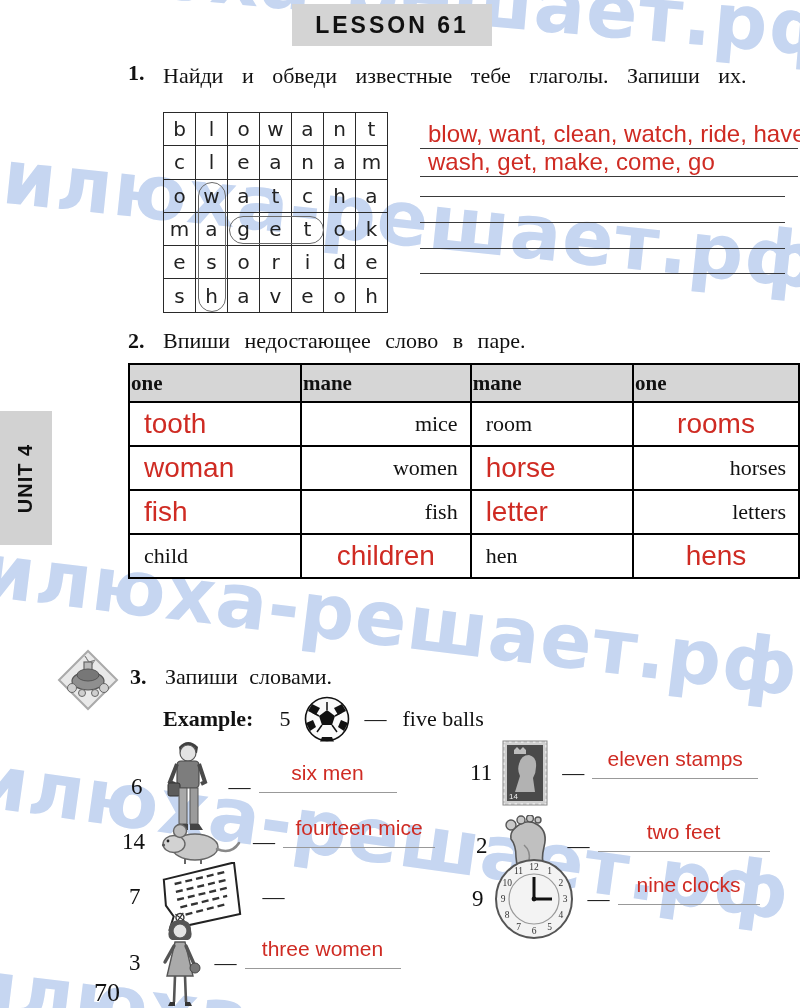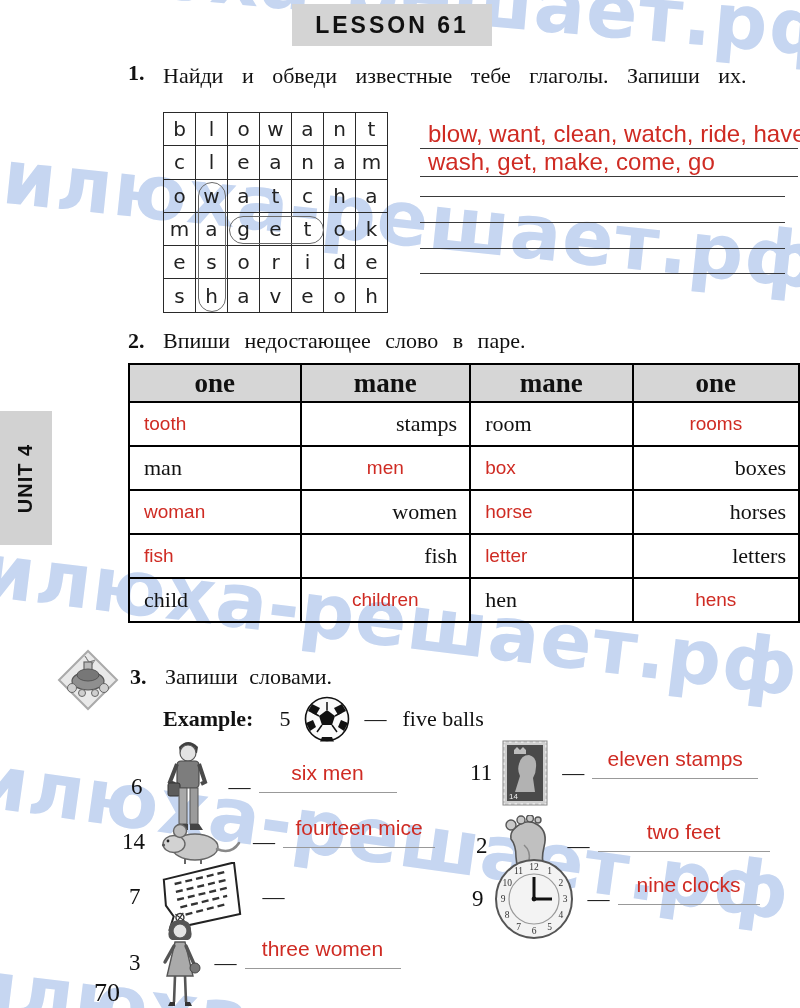--- a/index.html
+++ b/index.html
@@ -34,24 +34,24 @@
   .oval-wash{left:198px;top:182px;width:26px;height:128px;}
   .oval-get{left:229px;top:216px;width:93px;height:26px;}
   
   .ansline{position:absolute;left:420px;width:370px;border-bottom:1.4px solid #3a3a3a;
       font-family:"Liberation Sans",sans-serif;font-size:24px;color:#cf2b23;
       padding-left:8px;height:27px;line-height:25px;white-space:nowrap;}
   .blank{position:absolute;left:420px;width:365px;border-bottom:1.4px solid #3a3a3a;height:0;}
   
   .pairs{position:absolute;left:128px;top:363px;border-collapse:collapse;}
   .pairs th,.pairs td{border:2px solid #000;}
-  .pairs th{background:#d6d6d6;font-size:27px;font-weight:bold;height:34px;text-align:center;}
+  .pairs th{background:#d6d6d6;font-size:21px;font-weight:bold;height:34px;text-align:left;}
   .pairs td{height:40px;font-size:22px;vertical-align:middle;background:transparent;}
   .pairs .c0{width:158px;} .pairs .c1{width:158px;} .pairs .c2{width:149px;} .pairs .c3{width:155px;}
-  .pairs td.red{font-family:"Liberation Sans",sans-serif;font-size:19px;color:#cf2b23;}
+  .pairs td.red{font-family:"Liberation Sans",sans-serif;font-size:28px;color:#cf2b23;}
   .pairs td.al{text-align:left;padding-left:14px;}
   .pairs td.ar{text-align:right;padding-right:12px;}
   .pairs td.ac{text-align:center;}
   
   .unit-tab{position:absolute;left:0;top:411px;width:52px;height:134px;background:#d2d2d2;
       display:flex;align-items:center;justify-content:center;}
   .unit-tab span{transform:rotate(-90deg);font-family:"Liberation Sans",sans-serif;
       font-weight:bold;font-size:20px;letter-spacing:1px;white-space:nowrap;color:#111;}
   
   .example-row{position:absolute;left:163px;top:696px;display:flex;align-items:center;font-size:22px;}
@@ -149,29 +149,23 @@
           <tr id="pairs-head">
             <th class="c0">one</th>
             <th class="c1">mane</th>
             <th class="c2">mane</th>
             <th class="c3">one</th>
           </tr>
         </thead>
       <tbody id="pairs-body">
           <tr>
             <td class="c0 red al">tooth</td>
-            <td class="c1 ar">stamps</td>
+            <td class="c1 ar">mice</td>
             <td class="c2 al">room</td>
             <td class="c3 red ac">rooms</td>
-          </tr>
-          <tr>
-            <td class="c0 al">man</td>
-            <td class="c1 red ac">men</td>
-            <td class="c2 red al">box</td>
-            <td class="c3 ar">boxes</td>
           </tr>
           <tr>
             <td class="c0 red al">woman</td>
             <td class="c1 ar">women</td>
             <td class="c2 red al">horse</td>
             <td class="c3 ar">horses</td>
           </tr>
           <tr>
             <td class="c0 red al">fish</td>
             <td class="c1 ar">fish</td>

